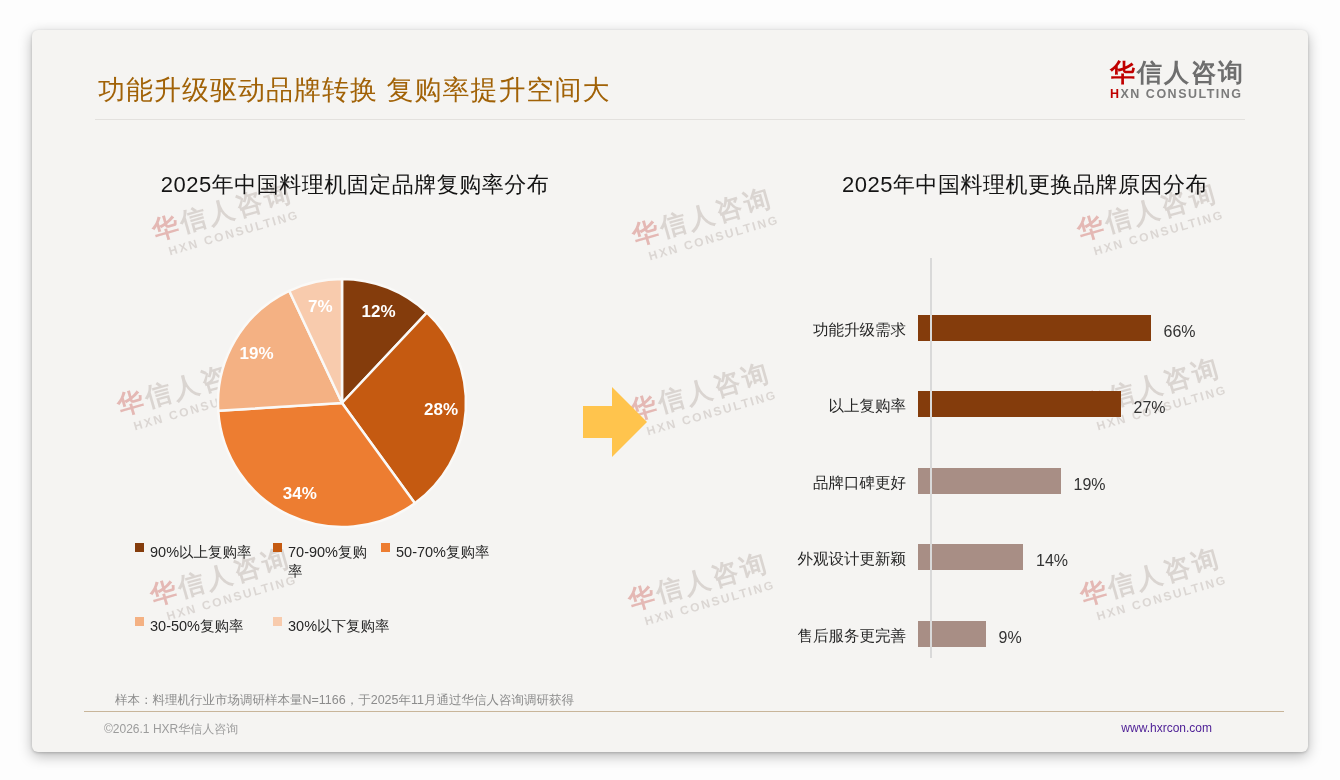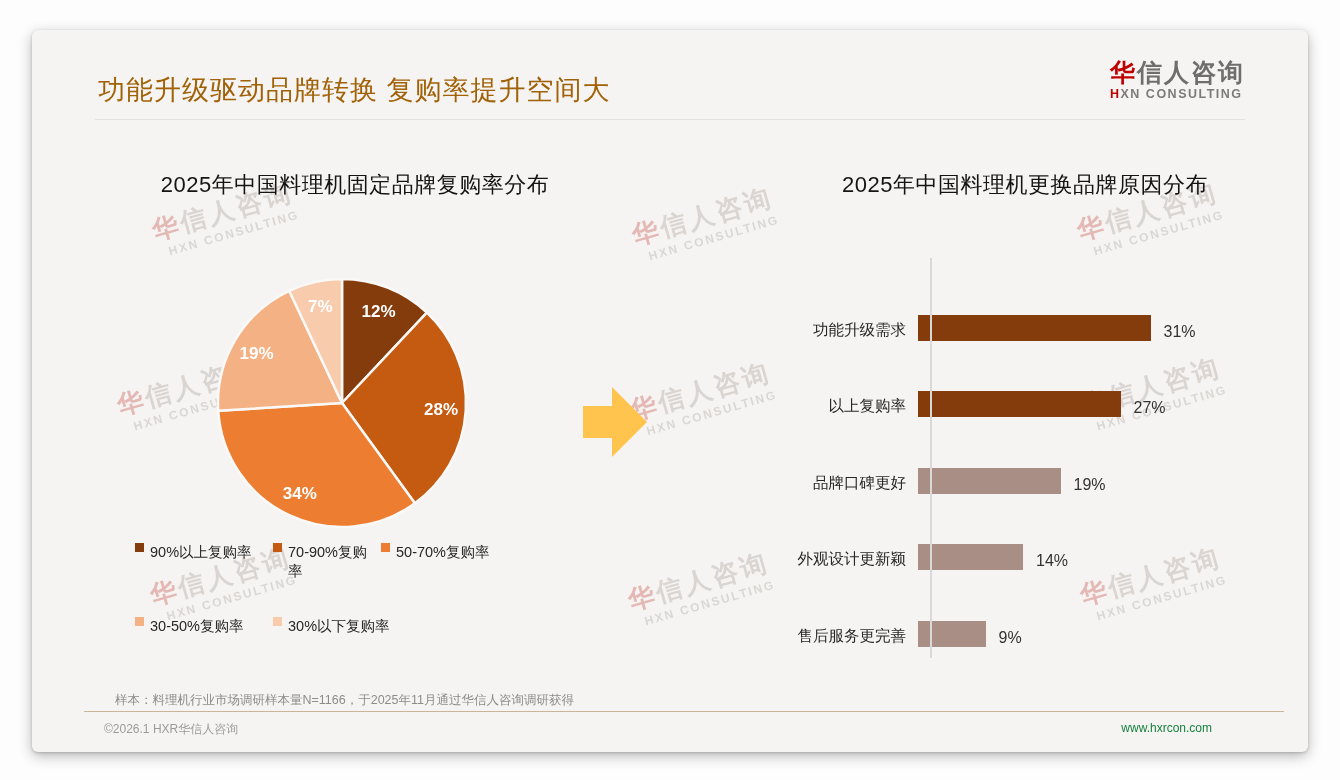--- a/index.html
+++ b/index.html
@@ -45,21 +45,21 @@
   .bar-axis { position:absolute; left:150px; top:-6px; width:1.5px; height:400px; background:#d9d9d9; }
   .bar-row { display:flex; align-items:flex-end; height:76.5px; }
   .bar-cat { width:138px; text-align:right; padding-right:12px; font-size:15.5px; color:#262626; flex:none; }
   .bar-rect { height:26px; flex:none; }
   .bar-val { margin-left:13px; font-size:16px; color:#333333; }
 
   
   .sample-note { position:absolute; left:83px; top:662px; font-size:12.5px; color:#8c8c8c; }
   .footer-divider { position:absolute; left:52px; top:681px; width:1200px; height:1px; background:#c8b59a; }
   .copyright { position:absolute; left:72px; top:691px; font-size:12px; color:#9c9c9c; }
-  .website { position:absolute; right:96px; top:691px; font-size:12px; color:#15803d; }
+  .website { position:absolute; right:96px; top:691px; font-size:12px; color:#4c1d95; }
 
   
   .wm { position:absolute; transform:rotate(-16deg); line-height:1.25; pointer-events:none; white-space:nowrap; }
   .wm-cn { font-size:26px; font-weight:bold; color:rgba(168,156,148,0.35); letter-spacing:3px; }
   .wm-cn .red { color:rgba(208,110,104,0.45); }
   .wm-en { font-size:12px; font-weight:bold; color:rgba(168,156,148,0.33); letter-spacing:2px; margin-left:10px; }
 </style>
 </head>
 <body>
 
@@ -161,21 +161,21 @@
       <polygon id="arrow-poly" points="0,19 29,19 29,0 64,35 29,70 29,51 0,51" fill="#ffc44d"></polygon>
     </svg>
   </div>
 
   <div class="bar-chart">
     <div class="bar-axis"></div>
     <div id="bar-rows">
         <div class="bar-row">
           <div class="bar-cat">功能升级需求</div>
           <div class="bar-rect" style="width: 232.5px; background: rgb(132, 60, 12);"></div>
-          <div class="bar-val">31%</div>
+          <div class="bar-val">66%</div>
         </div>
         <div class="bar-row">
           <div class="bar-cat">以上复购率</div>
           <div class="bar-rect" style="width: 202.5px; background: rgb(132, 60, 12);"></div>
           <div class="bar-val">27%</div>
         </div>
         <div class="bar-row">
           <div class="bar-cat">品牌口碑更好</div>
           <div class="bar-rect" style="width: 142.5px; background: rgb(168, 142, 133);"></div>
           <div class="bar-val">19%</div>

